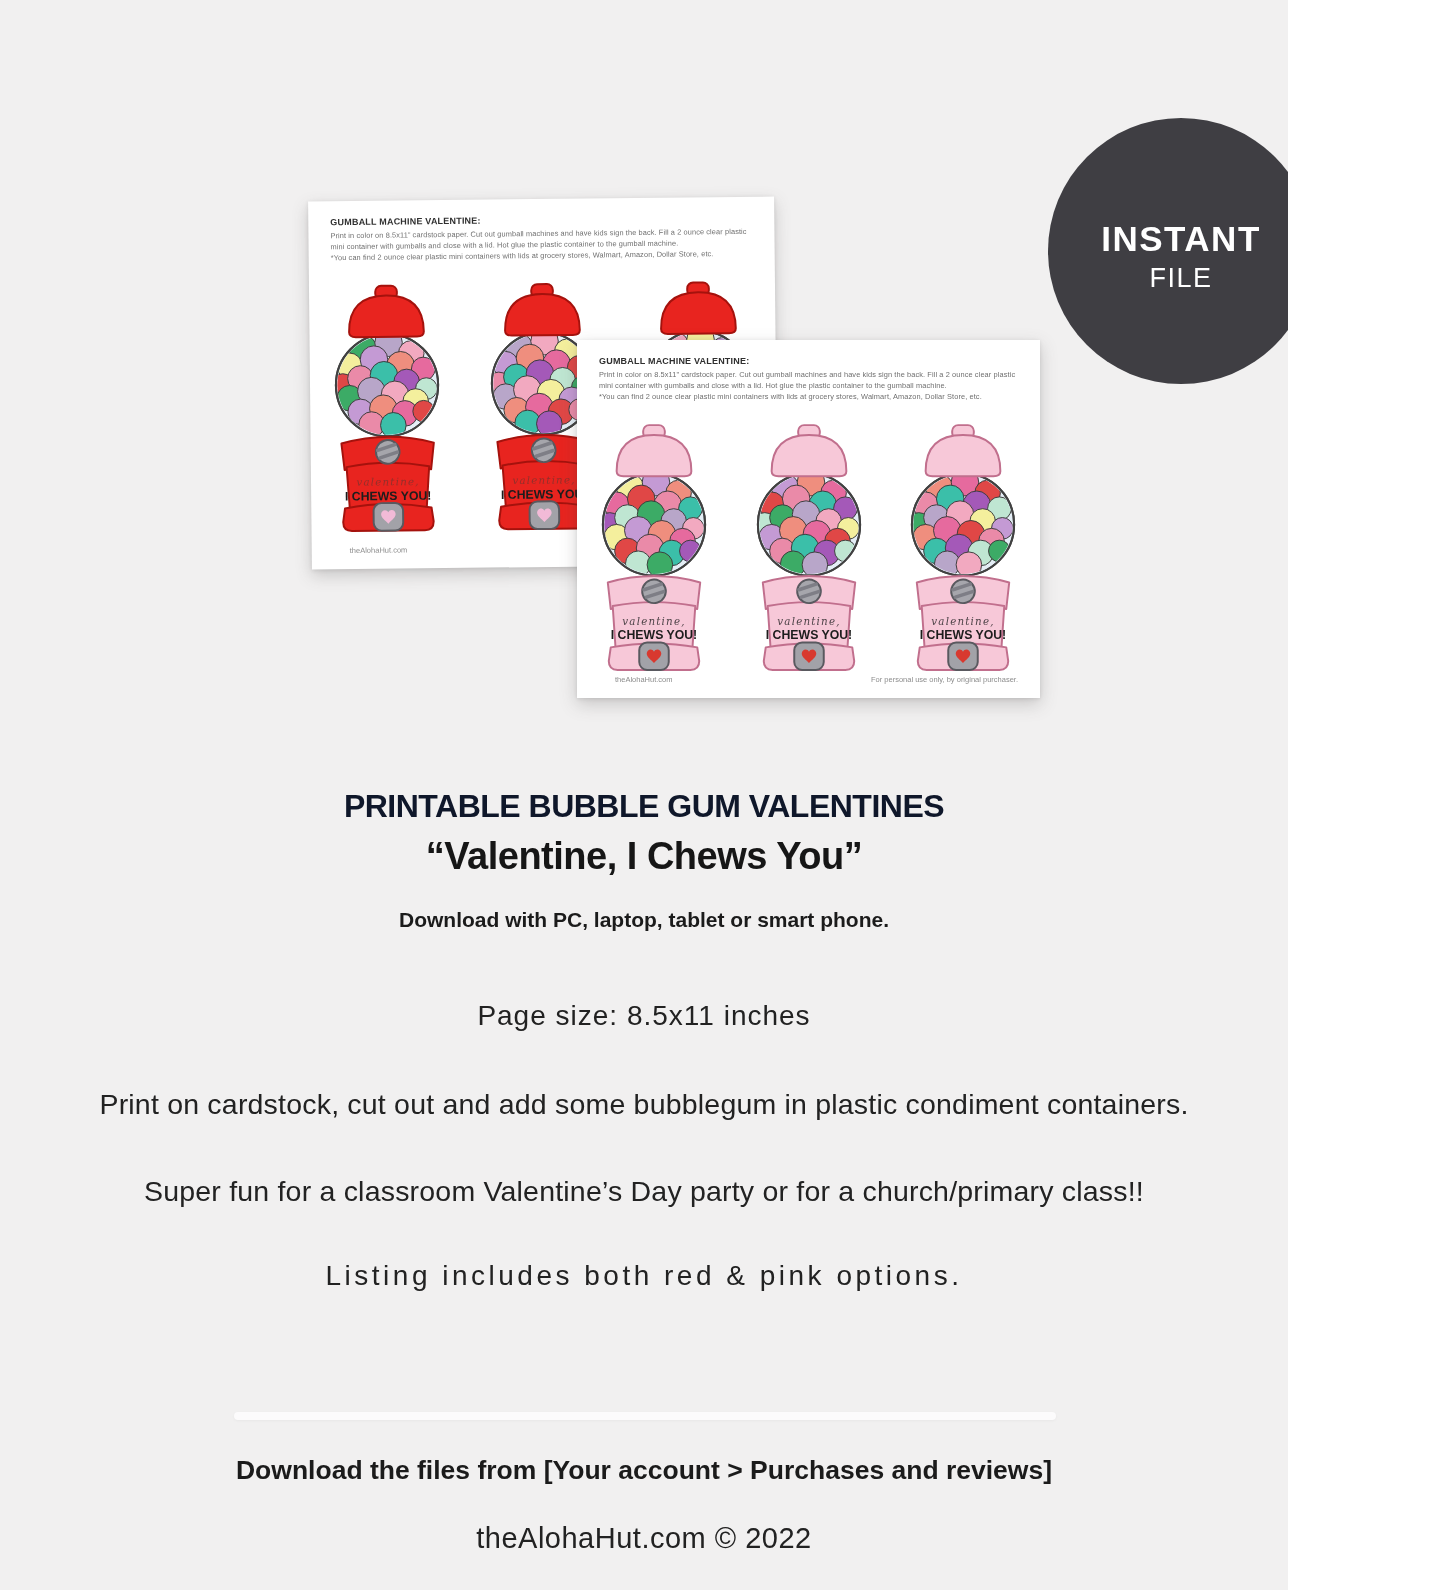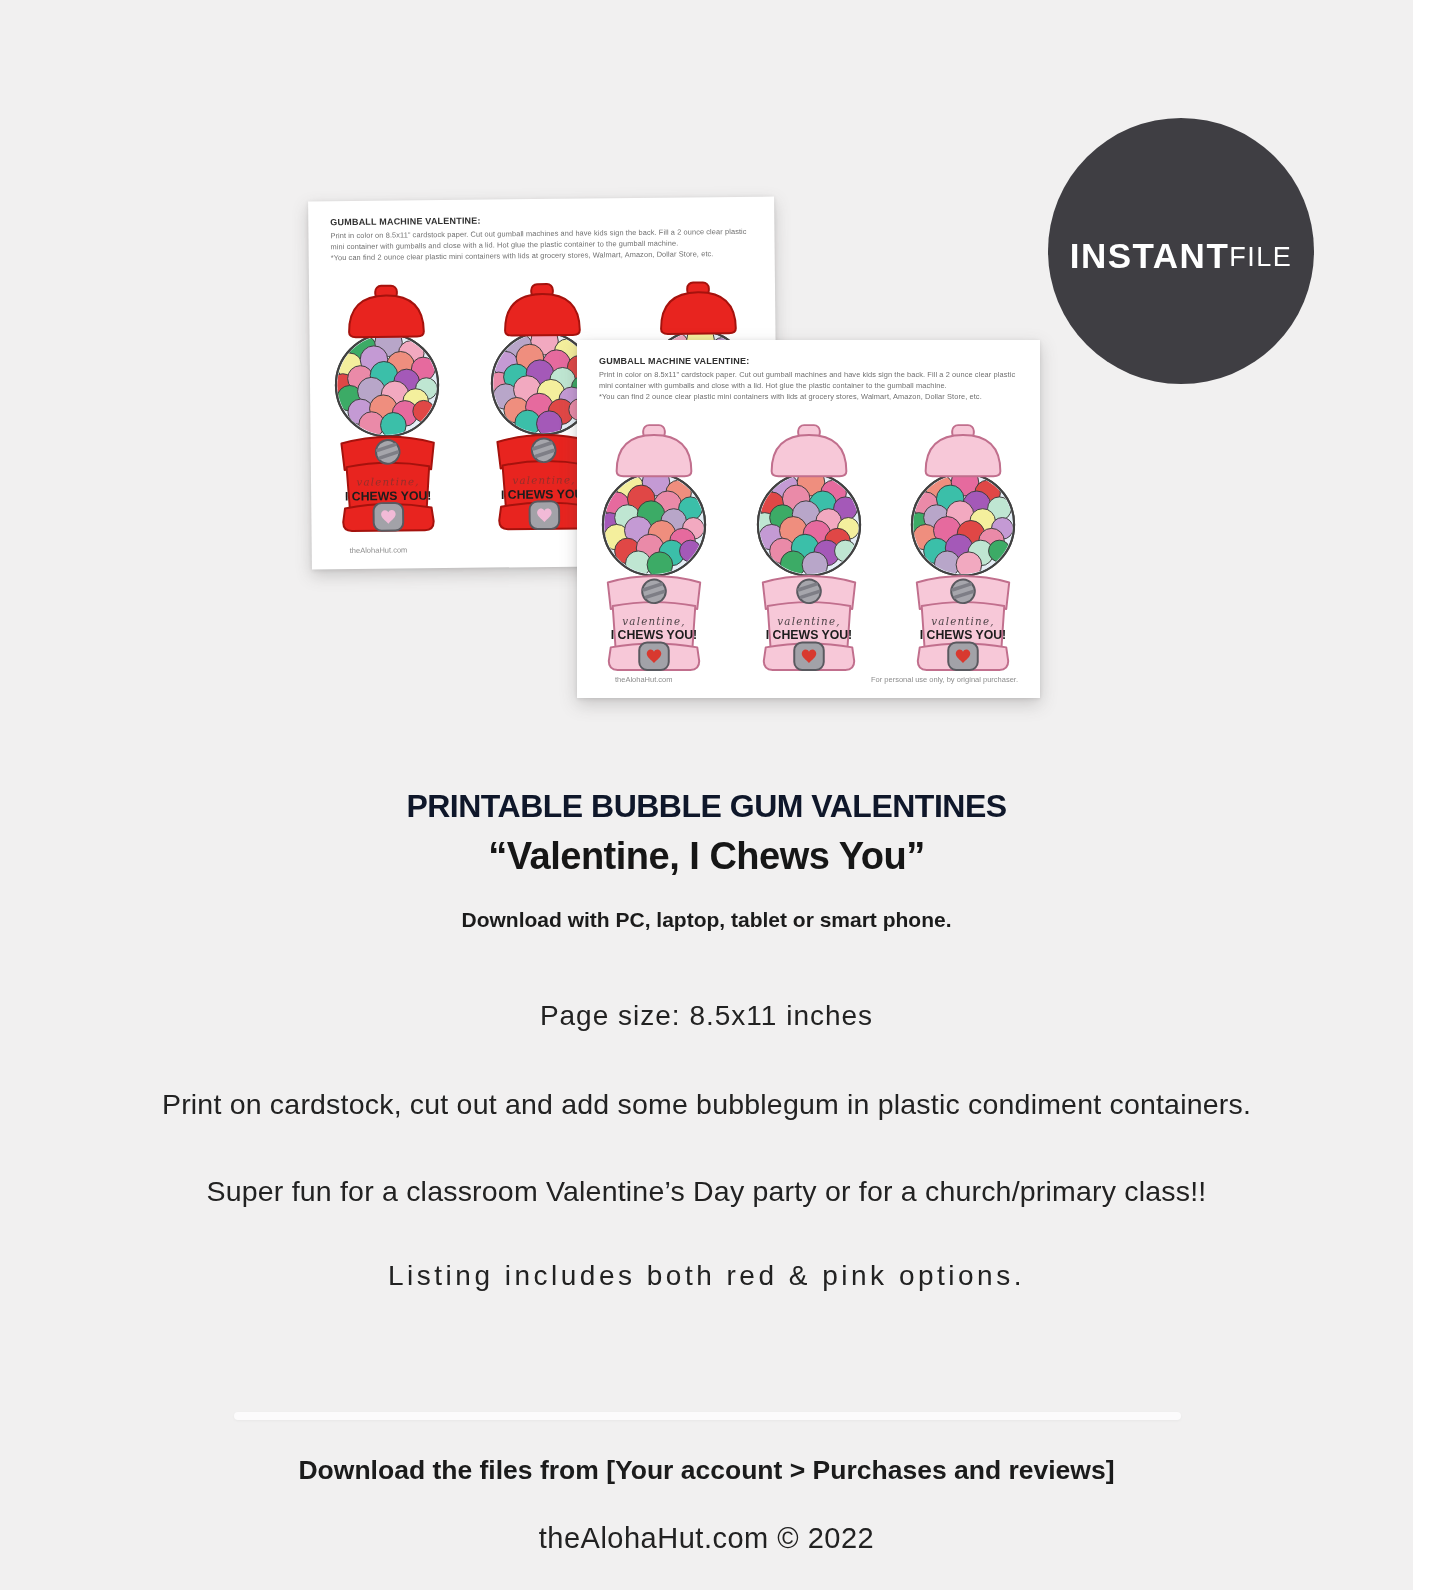--- a/index.html
+++ b/index.html
@@ -1,17 +1,17 @@
 <!DOCTYPE html>
 <html><head>
 <meta charset="utf-8">
 <style>
   html,body { margin:0; padding:0; }
   .canvas {
-    position:relative; width:1413px; height:1590px;
+    position:relative; width:1288px; height:1590px;
     background:#f1f0f0; overflow:hidden;
     font-family:"Liberation Sans", sans-serif;
     color:#1b1b1b;
     text-decoration:underline;
   }
 
   
   .sheet {
     position:absolute; background:#ffffff;
     box-shadow:0 6px 16px rgba(80,75,75,0.25), 0 1px 4px rgba(0,0,0,0.10);
@@ -29,21 +29,21 @@
   }
   .machine { width:118px; height:256px; }
 
   .sheet-footer-left  { position:absolute; left:22px;  bottom:14px; font-size:7.5px; color:#8d8d8d;padding-left:16px; }
   .sheet-footer-right { position:absolute; right:22px; bottom:14px; font-size:7.5px; color:#8d8d8d;text-align:right; }
 
   
   .badge {
     position:absolute; left:1048px; top:118px; width:266px; height:266px;
     border-radius:50%;
-    display:flex; flex-direction:row; align-items:center; justify-content:center;
+    display:flex; flex-direction:column; align-items:center; justify-content:center;
     padding-top:10px; box-sizing:border-box;
   }
   .badge-line-bold  { font-size:35px; font-weight:800; letter-spacing:1.5px; line-height:1.2; }
   .badge-line-light { font-size:27px; font-weight:300; letter-spacing:1.5px; margin-top:3px; }
 
   
   .copy { position:absolute; left:0; right:0; text-align:center; white-space:nowrap; }
   .title1       { top:788px;  font-size:32px;   font-weight:800; letter-spacing:-0.5px; color:#0f172a; }
   .title2       { top:835px;  font-size:38px;   font-weight:800; letter-spacing:-0.5px; color:#161616; }
   .subtitle     { top:908px;  font-size:21px;   font-weight:700; }

